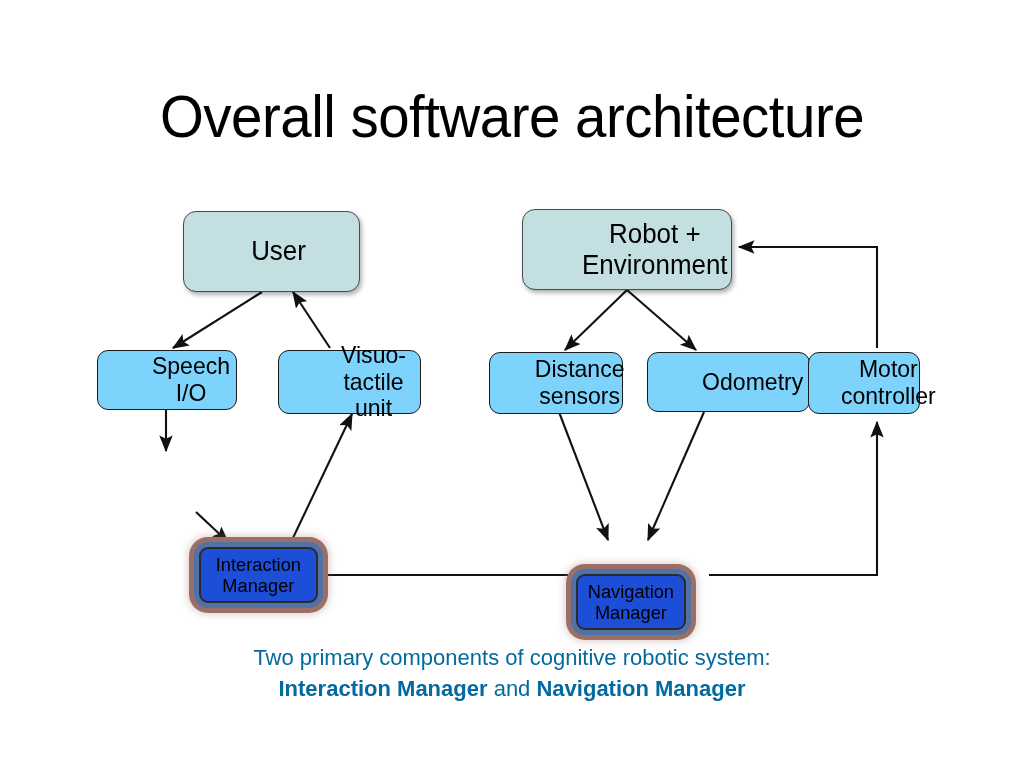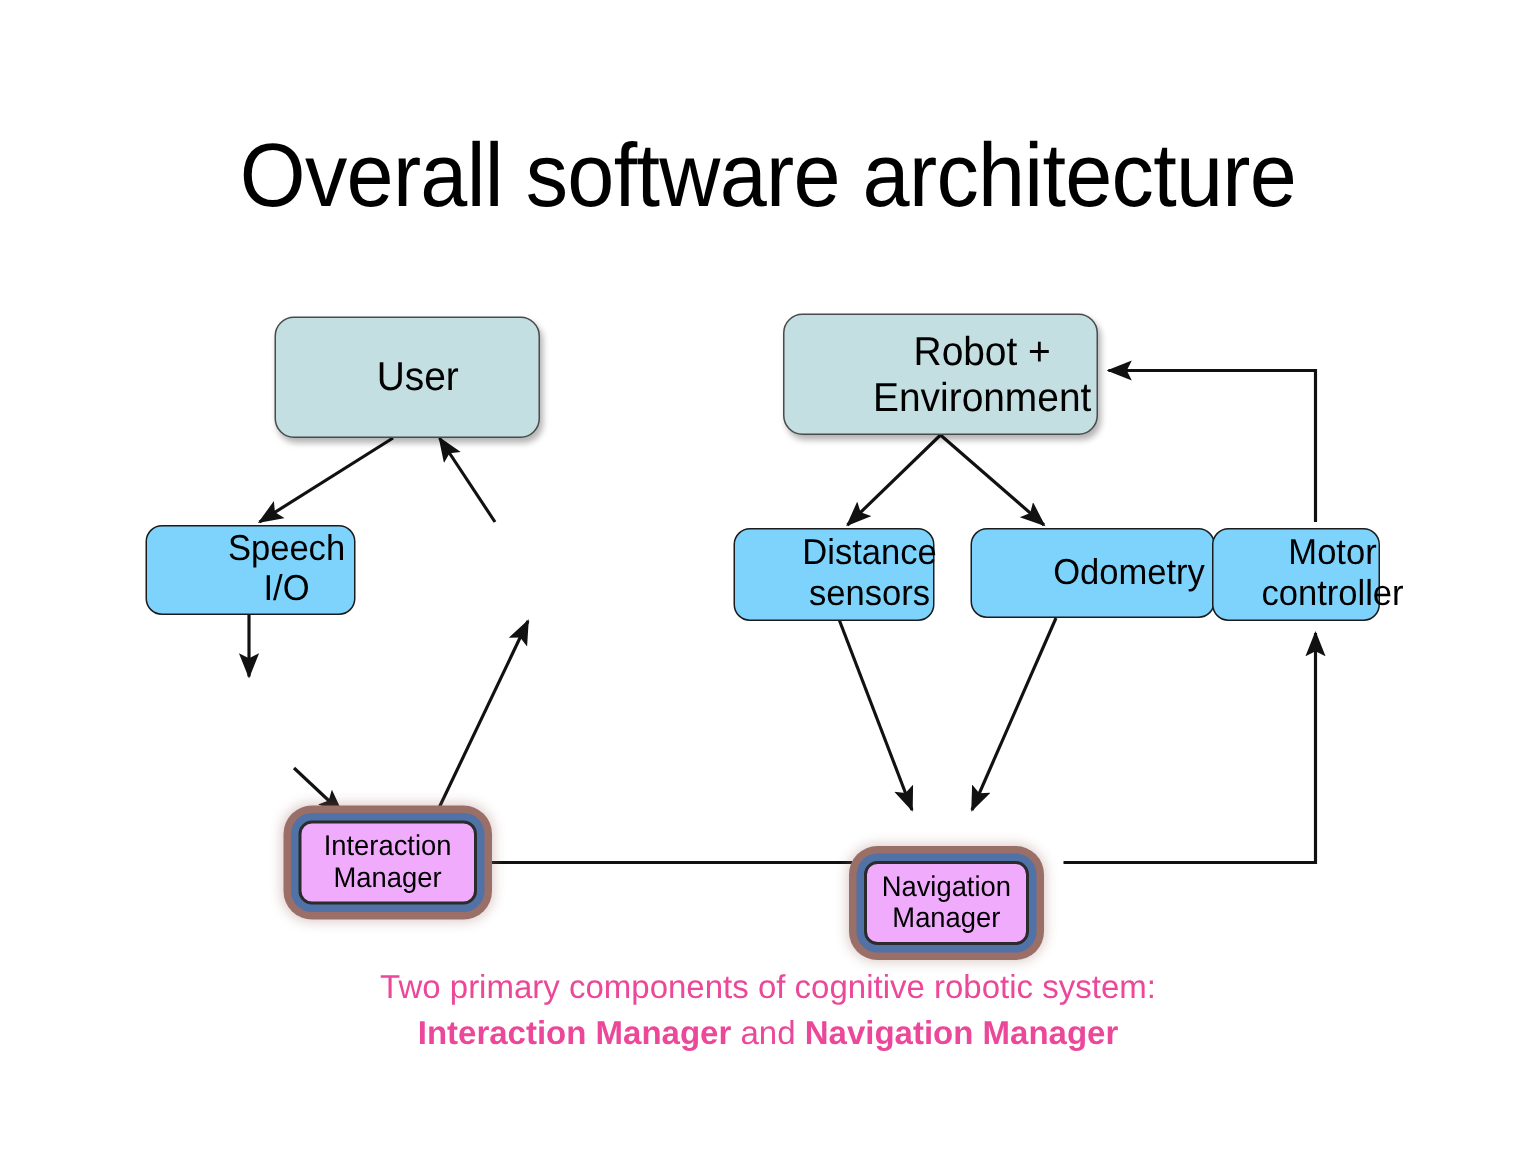--- a/index.html
+++ b/index.html
@@ -82,40 +82,40 @@
   .node.plain {
     background: #7dd3fc;
     border: 1.7px solid #1b1b1b;
     border-radius: 11px;
     font-size: 24px;
     padding-left: 48px;
   }
 
   
   .node.highlight {
-    background: #f0abfc;
+    background: #1d4ed8;
     border: 2px solid #2b2b2b;
     border-radius: 9px;
     font-size: 19px;
     box-shadow:
       0 0 0 5px #5072a6,
       0 0 0 10px #9a6f67,
       0 0 7px 12px rgba(154,111,103,0.30);
   }
 
   
   #caption {
     position: absolute;
     left: 0;
     top: 614px;
     width: 1024px;
     text-align: center;
     font-family: "Liberation Sans", sans-serif;
     font-size: 22px;
-    color: #ec4899;
+    color: #0369a1;
     line-height: 1.42;
   }
   #caption .line2 { display: block; }
   #caption b { font-weight: 700; }
 </style>
 </head>
 <body>
 
 <div id="slide">
 
@@ -164,20 +164,24 @@
 
     <div class="node shaded" style="left:522px; top:181px; width:210px; height:81px;justify-content:flex-end;">
       <span class="lbl">Robot  +
 Environment</span>
     </div>
 
     <div class="node plain" style="left:97px; top:322px; width:140px; height:60px;">
       <span class="lbl">Speech I/O</span>
     </div>
 
+    <div class="node plain" style="left:278px; top:322px; width:143px; height:64px;">
+      <span class="lbl">Visuo-tactile
+unit</span>
+    </div>
 
     <div class="node plain" style="left:489px; top:324px; width:134px; height:62px;">
       <span class="lbl">Distance
 sensors</span>
     </div>
 
     <div class="node plain" style="left:647px; top:324px; width:163px; height:60px;">
       <span class="lbl">Odometry</span>
     </div>
 

